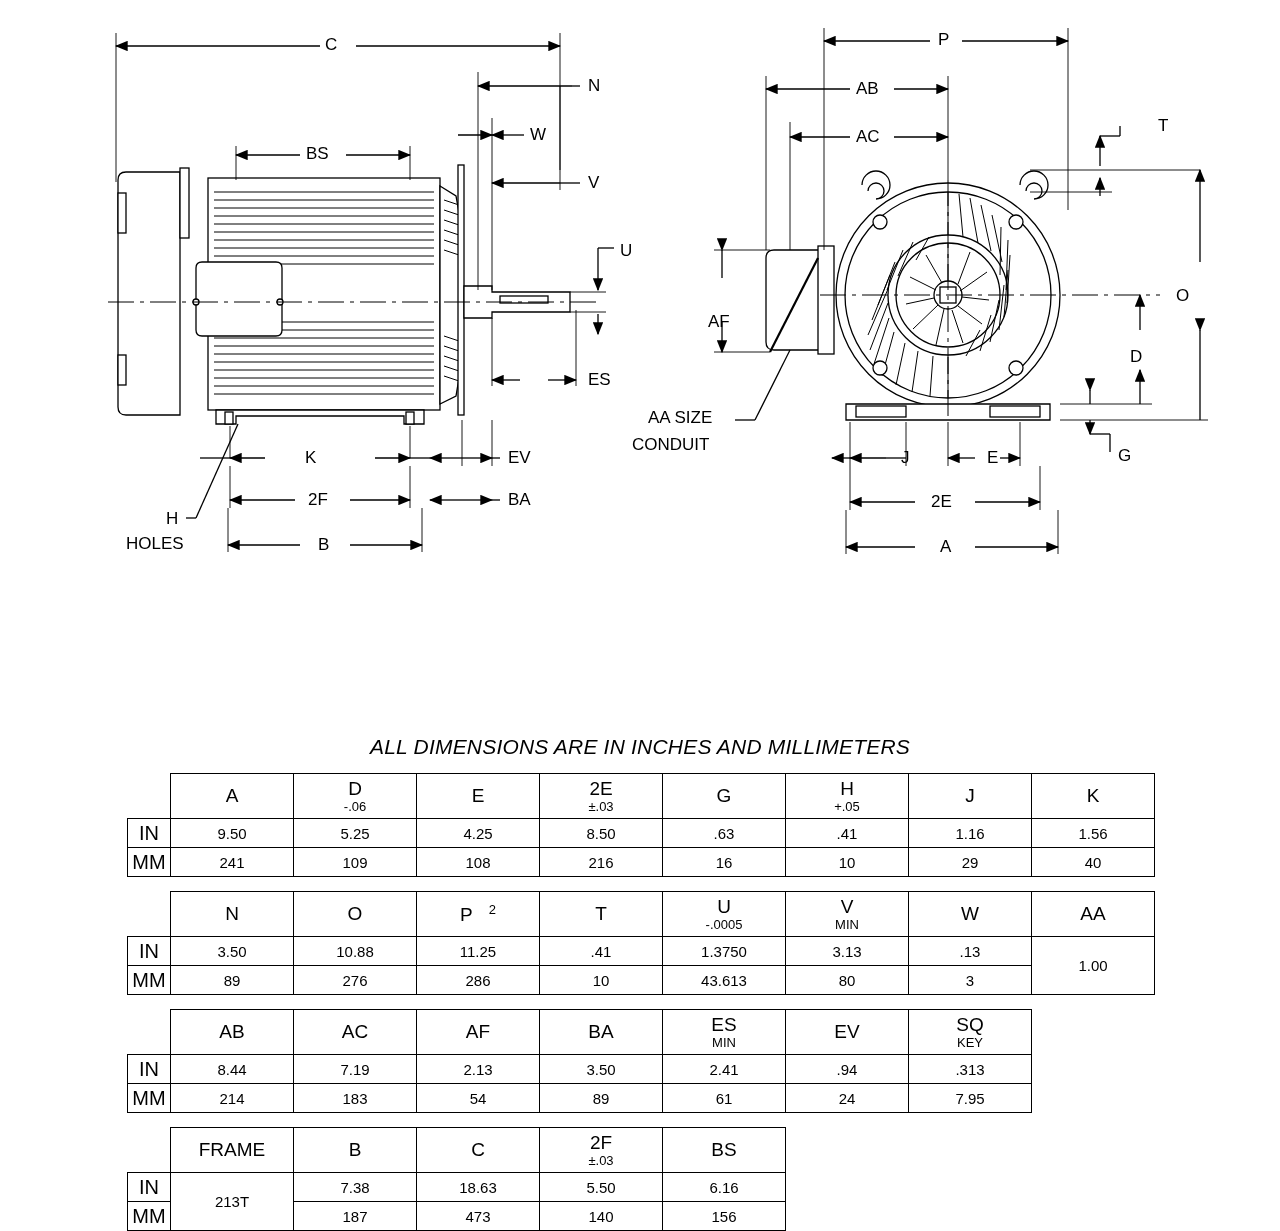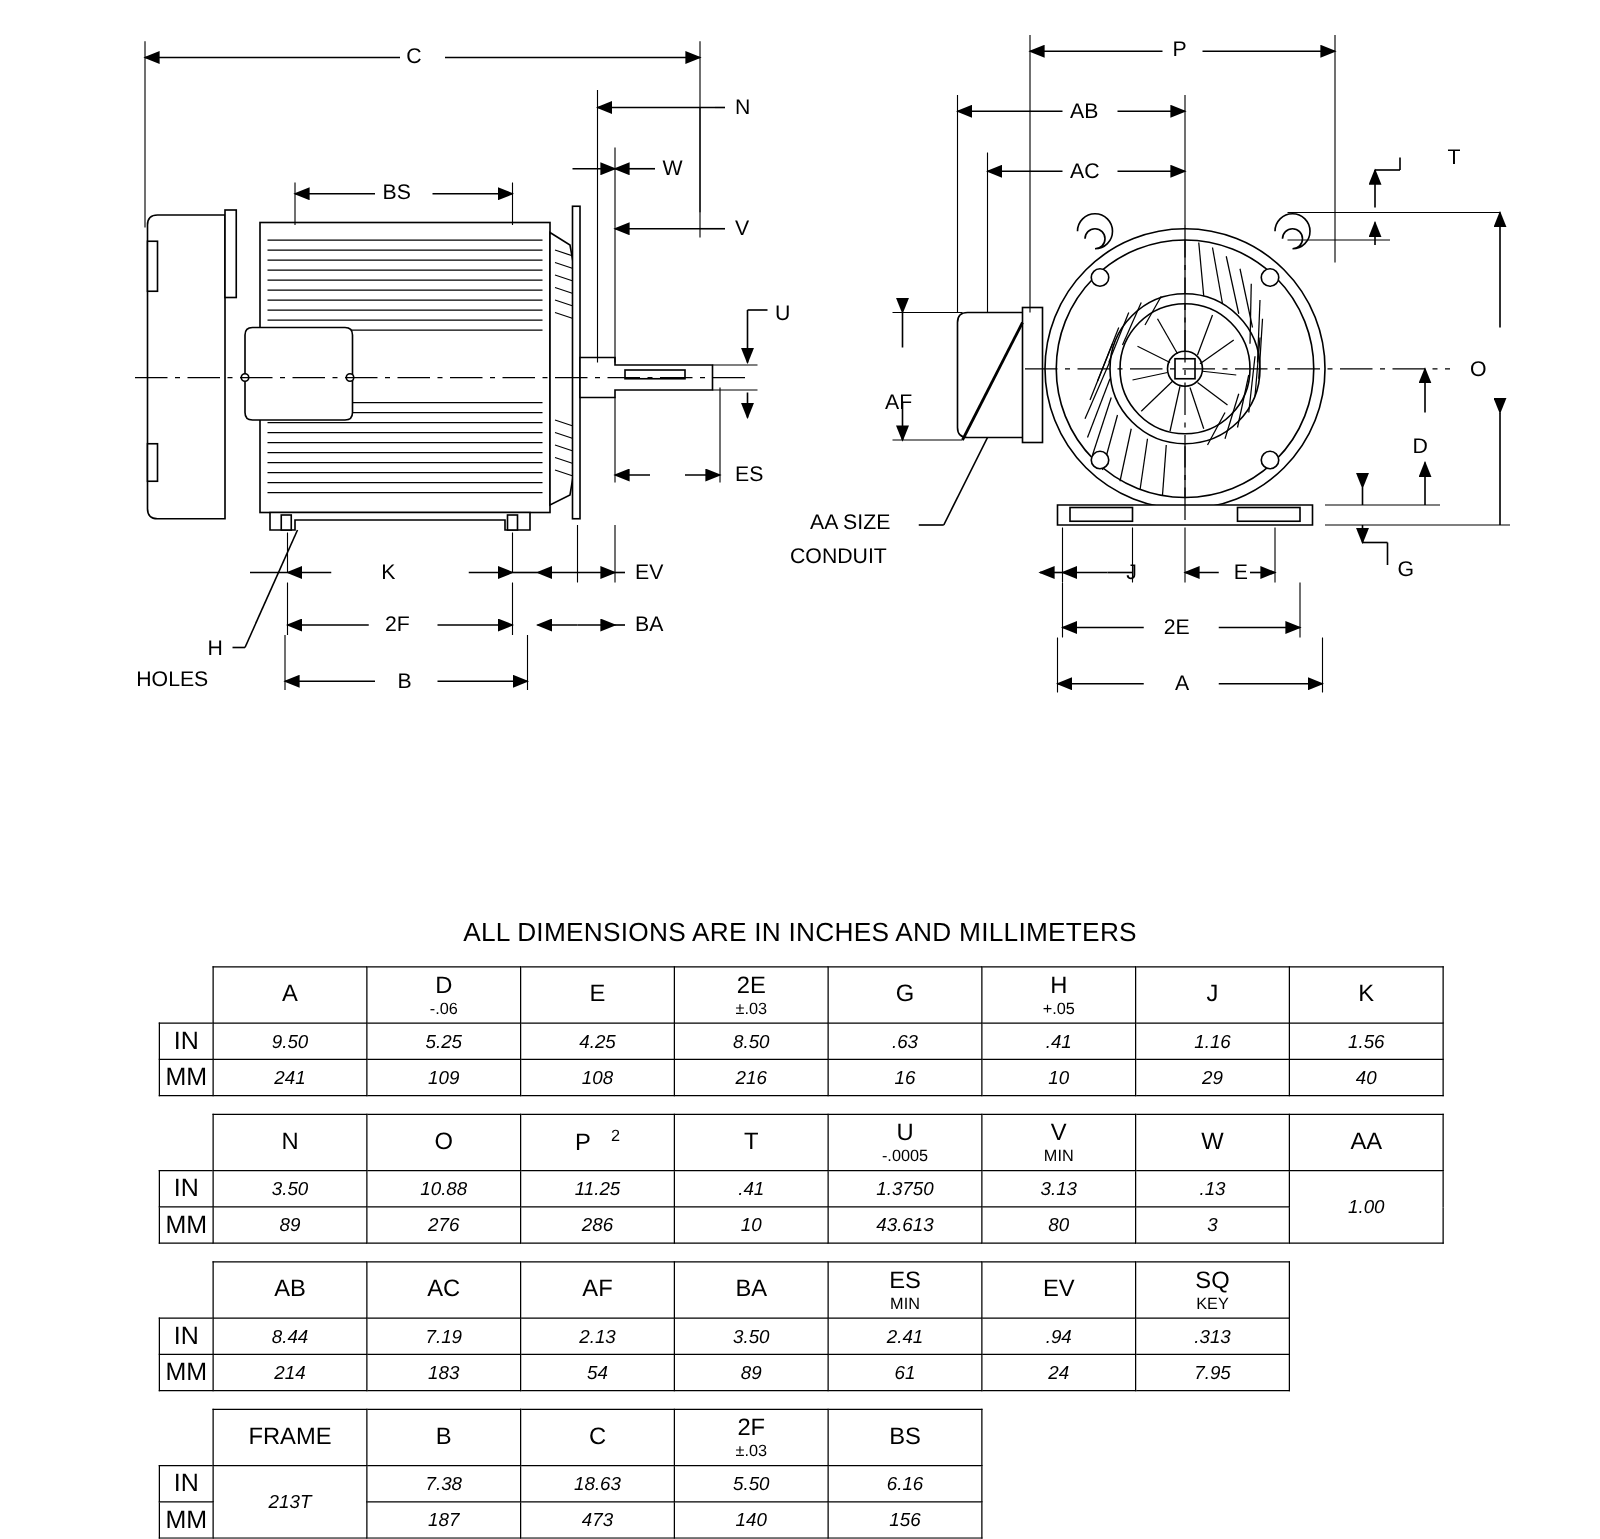--- a/index.html
+++ b/index.html
@@ -33,20 +33,21 @@
     position: absolute;
     left: 0;
     top: 735px;
     width: 1280px;
   }
   .tbl-title {
     text-align: center;
     font-size: 21px;
     margin: 0 0 14px 0;
     letter-spacing: 0.2px;
+    font-style: italic;
   }
   table.dimtable {
     border-collapse: collapse;
     margin: 0 0 14px 127px;
     table-layout: fixed;
   }
   table.dimtable td, table.dimtable th {
     border: 1px solid #000;
     text-align: center;
     vertical-align: middle;
@@ -68,21 +69,20 @@
     margin-left: 16px;
   }
   table.dimtable .unit {
     width: 42px;
     font-size: 20px;
     height: 28px;
   }
   table.dimtable .val {
     font-size: 15px;
     height: 28px;
-    font-style: italic;
   }
   .noborder { border: none !important; }
 </style>
 </head>
 <body>
 
 <div class="drawing">
   <svg width="1280" height="600" viewBox="0 0 1280 600">
     <defs>
       <marker id="ah" markerWidth="10" markerHeight="8" refX="9" refY="4" orient="auto">
@@ -368,21 +368,21 @@
   <span class="label" style="left:530px; top:125px;">W</span>
   <span class="label" style="left:588px; top:173px;">V</span>
   <span class="label" style="left:306px; top:144px;">BS</span>
   <span class="label" style="left:620px; top:241px;">U</span>
   <span class="label" style="left:588px; top:370px;">ES</span>
   <span class="label" style="left:305px; top:448px;">K</span>
   <span class="label" style="left:508px; top:448px;">EV</span>
   <span class="label" style="left:308px; top:490px;">2F</span>
   <span class="label" style="left:508px; top:490px;">BA</span>
   <span class="label" style="left:166px; top:509px;">H</span>
-  <span class="label" style="left:109px; top:534px;">HOLES</span>
+  <span class="label" style="left:126px; top:534px;">HOLES</span>
   <span class="label" style="left:318px; top:535px;">B</span>
 
   
   <span class="label" style="left:938px; top:30px;">P</span>
   <span class="label" style="left:856px; top:79px;">AB</span>
   <span class="label" style="left:856px; top:127px;">AC</span>
   <span class="label" style="left:1158px; top:116px;">T</span>
   <span class="label" style="left:1176px; top:286px;">O</span>
   <span class="label" style="left:1130px; top:347px;">D</span>
   <span class="label" style="left:708px; top:312px;">AF</span>

